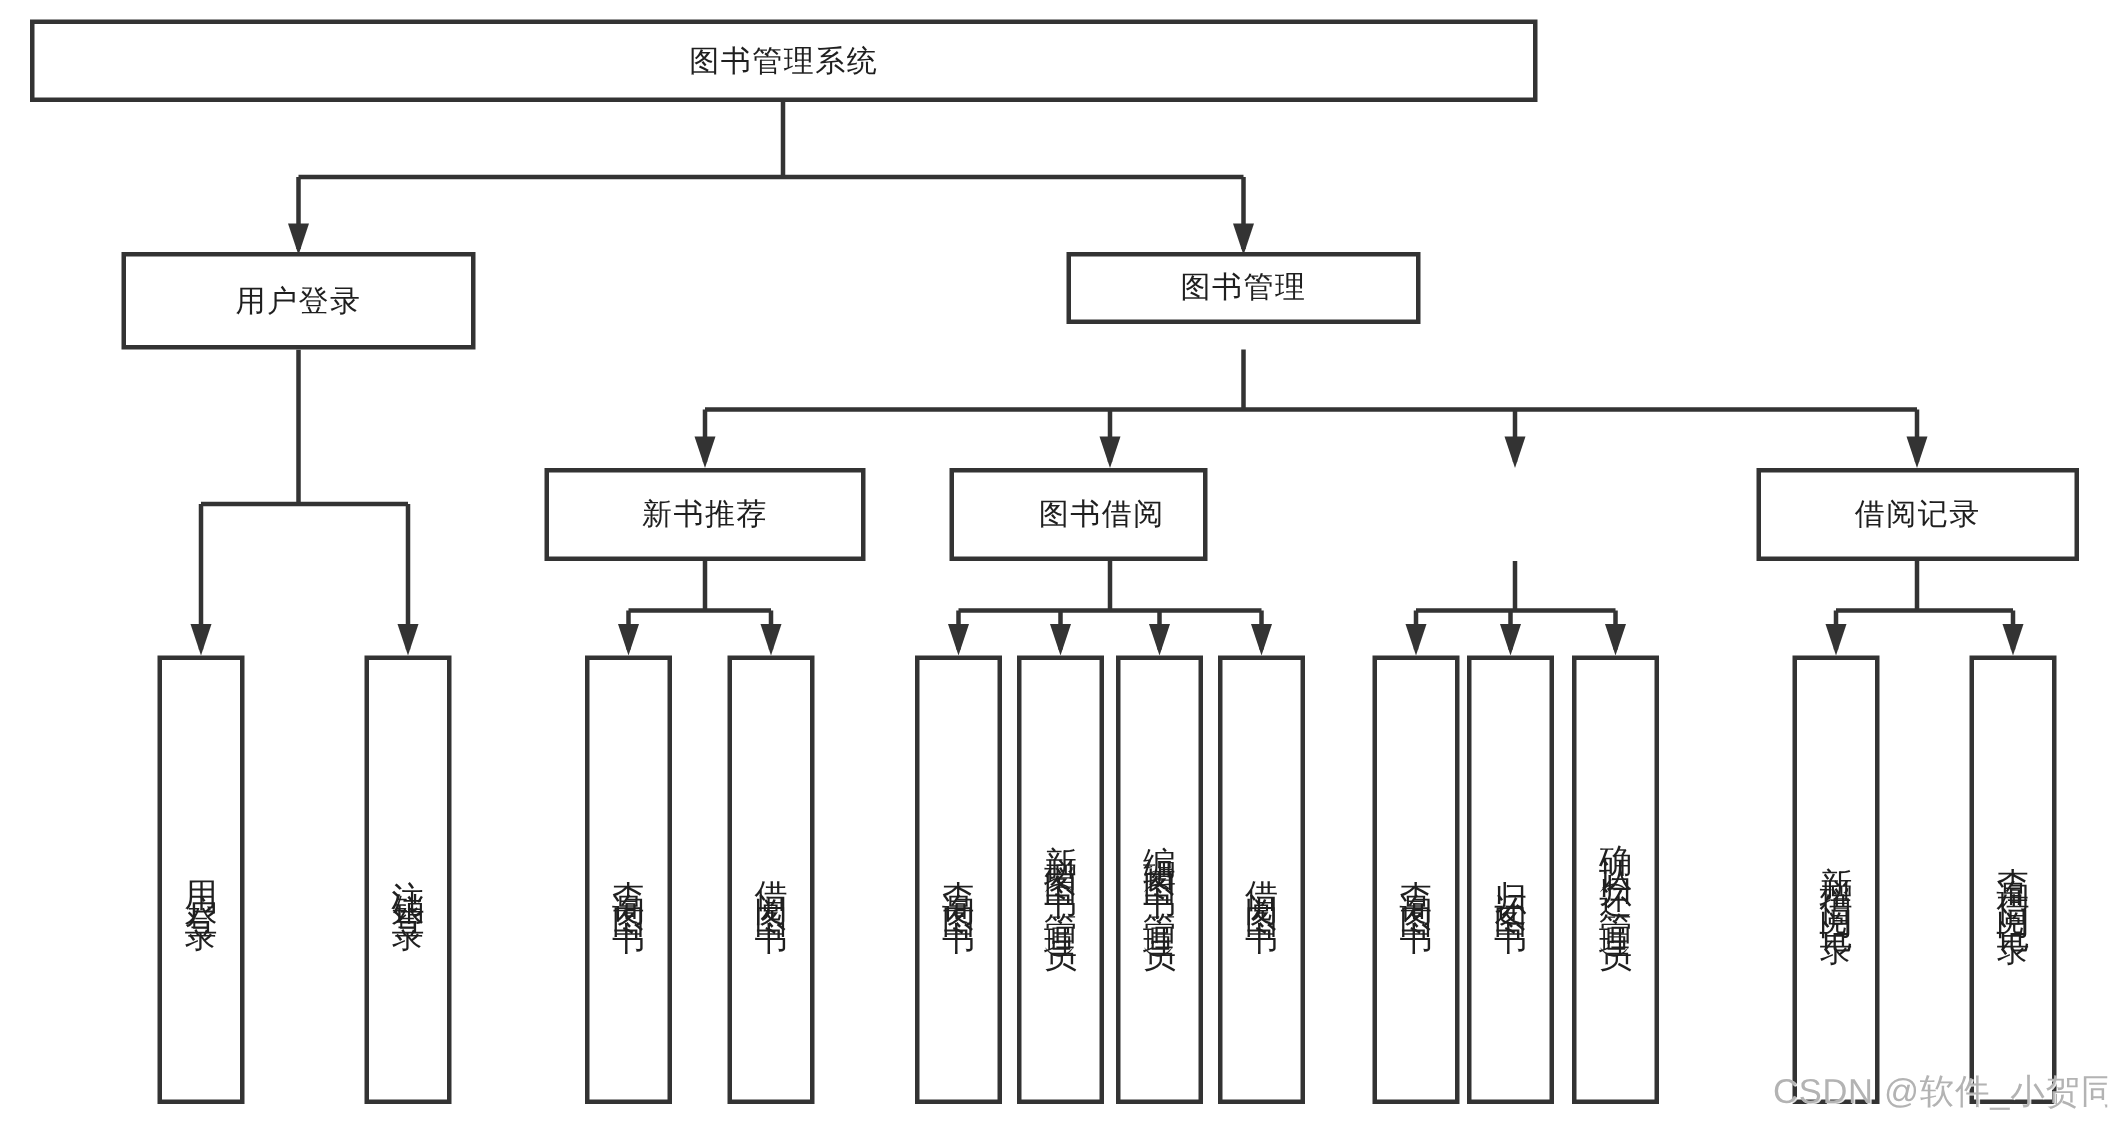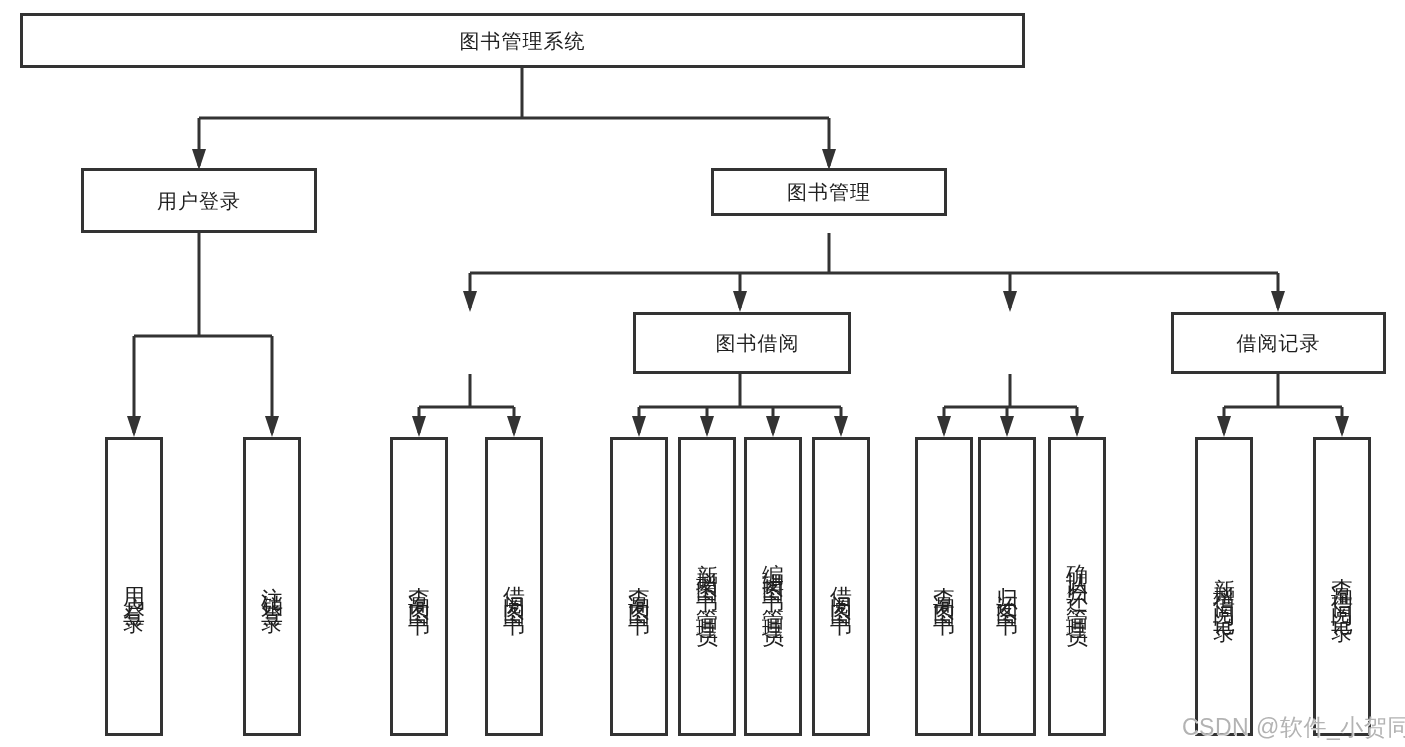--- a/index.html
+++ b/index.html
@@ -97,21 +97,24 @@
     <span>图书管理系统</span>
   </div>
 
   <div class="node" style="left:81px; top:168px; width:236px; height:65px;">
     <span>用户登录</span>
   </div>
   <div class="node" style="left:711px; top:168px; width:236px; height:48px;">
     <span>图书管理</span>
   </div>
 
-  <div class="node" style="left:633px; top:312px; width:218px; height:62px;padding-left:31px;">
+  <div class="node" style="left:363px; top:312px; width:214px; height:62px;">
+    <span>新书推荐</span>
+  </div>
+  <div class="node" style="left:633px; top:312px; width:172px; height:62px;padding-left:31px;">
     <span>图书借阅</span>
   </div>
   <div class="node" style="left:1171px; top:312px; width:215px; height:62px;">
     <span>借阅记录</span>
   </div>
 
   <div class="node vert" style="left:105px; top:437px; width:58px; height:299px;">
     <span>用户登录</span>
   </div>
   <div class="node vert" style="left:243px; top:437px; width:58px; height:299px;">

